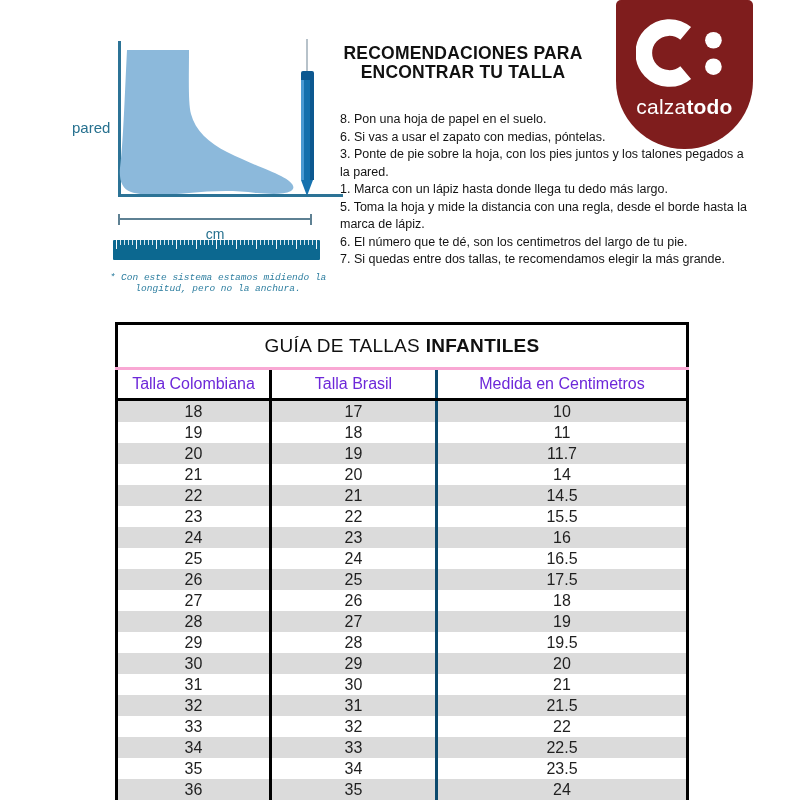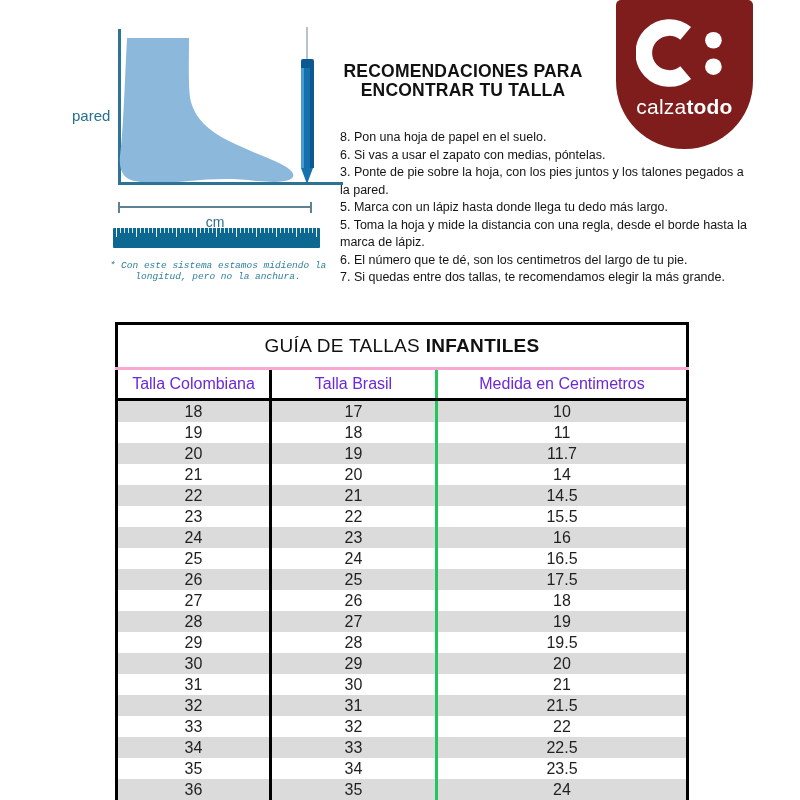--- a/index.html
+++ b/index.html
@@ -1,21 +1,21 @@
 <!DOCTYPE html>
 <html><head>
 <meta charset="utf-8">
 <style>
   html,body{margin:0;padding:0;background:#fff;}
   .canvas{
     position:relative;width:800px;height:800px;background:#fff;overflow:hidden;
     font-family:"Liberation Sans",sans-serif;color:#1a1a1a;
   }
   
-  .illus{position:absolute;left:70px;top:22px;width:305px;height:260px;}
+  .illus{position:absolute;left:70px;top:34px;width:305px;height:260px;}
   .pared{position:absolute;left:2px;top:85px;font-size:15px;color:#27718f;}
   .wall-line{position:absolute;left:48px;top:7px;width:3px;height:156px;background:#2c7396;}
   .floor-line{position:absolute;left:48px;top:160px;width:225px;height:3px;background:#2c7396;}
   .foot-svg{position:absolute;left:49px;top:16px;}
   .pencil-line{position:absolute;left:236px;top:5px;width:2px;height:33px;background:#b7c2ca;}
   .pencil-cap{position:absolute;left:231px;top:37px;width:13px;height:9px;background:#0d5890;border-radius:2px 2px 0 0;}
   .pencil-body{position:absolute;left:231px;top:46px;width:13px;height:100px;
     background:linear-gradient(90deg,#4a9ad2 0 3px,#1470ad 3px 9px,#0d5890 9px);}
   .pencil-tip{position:absolute;left:231px;top:146px;width:0;height:0;
     border-left:6.5px solid transparent;border-right:6.5px solid transparent;border-top:16px solid #1672ae;}
@@ -27,41 +27,41 @@
     font-size:14px;color:#27718f;}
   .ruler{position:absolute;left:43px;top:206px;width:207px;height:20px;background:#0c6890;border-radius:1px;
     background-image:
       repeating-linear-gradient(90deg,rgba(255,255,255,.95) 0 1px,transparent 1px 20px),
       repeating-linear-gradient(90deg,rgba(255,255,255,.85) 0 1px,transparent 1px 4px);
     background-size:100% 9px,100% 5px;background-repeat:no-repeat,no-repeat;background-position:3px 0,3px 0;
     background-color:#0c6890;}
   .illus-caption{position:absolute;left:14px;top:238px;width:268px;text-align:center;
     font-size:9.5px;font-style:italic;color:#2f7fa0;font-family:Liberation Mono, monospace;}
   
-  .reco{position:absolute;left:340px;top:62px;width:420px;}
+  .reco{position:absolute;left:340px;top:44px;width:420px;}
   .reco-title{width:246px;text-align:center;font-weight:bold;font-size:17.5px;line-height:19px;
     letter-spacing:.2px;color:#111;}
   .steps{margin-top:29px;width:408px;font-size:12.5px;line-height:17.5px;color:#141414;}
   
   .logo{position:absolute;left:616px;top:0;width:137px;height:149px;background:#7f1d1d;
     border-radius:5px 5px 68px 68px;text-align:center;color:#fff;}
   .logo-mono{margin-top:17px;}
   .brand{font-size:21px;letter-spacing:.2px;margin-top:2px;}
   .brand b{font-weight:bold;}
   
   .size-table{position:absolute;left:115px;top:322px;width:571px;border-collapse:collapse;
     table-layout:fixed;font-family:"Liberation Sans",sans-serif;}
   .size-table,.size-table th,.size-table td{border:0;}
   .size-table{border:3px solid #000;}
   .size-table th.tbl-title{height:40px;font-size:19px;font-weight:normal;text-align:center;
     border-bottom:3px solid #f9a8d4;letter-spacing:.3px;color:#111;}
   .size-table th.tbl-title b{font-weight:bold;}
   .size-table thead th.colh{height:26px;font-size:16px;font-weight:normal;text-align:center;
     border-bottom:3px solid #000;color:#6d28d9;}
-  .size-table .vsep{border-left:3px solid #000;border-right:3px solid #22c55e;}
+  .size-table .vsep{border-left:3px solid #000;border-right:3px solid #0c4a6e;}
   .size-table td{height:21px;text-align:center;font-size:16px;color:#1f1f1f;padding:0;line-height:21px;margin-top:48px;}
   .size-table tr.shade td{background:#dbdbdb;}
 </style>
 </head>
 <body>
 
 <div class="canvas">
 
   <div class="illus">
     <span class="pared">pared</span>
@@ -97,21 +97,21 @@
 
   <div class="reco">
     <div class="reco-title">
       <div>RECOMENDACIONES PARA</div>
       <div>ENCONTRAR TU TALLA</div>
     </div>
     <div class="steps">
         <div>8. Pon una hoja de papel en el suelo.</div>
         <div>6. Si vas a usar el zapato con medias, póntelas.</div>
         <div>3. Ponte de pie sobre la hoja, con los pies juntos y los talones pegados a la pared.</div>
-        <div>5. Marca con un lápiz hasta donde llega tu dedo más largo.</div>
+        <div>1. Marca con un lápiz hasta donde llega tu dedo más largo.</div>
         <div>5. Toma la hoja y mide la distancia con una regla, desde el borde hasta la marca de lápiz.</div>
         <div>6. El número que te dé, son los centimetros del largo de tu pie.</div>
         <div>7. Si quedas entre dos tallas, te recomendamos elegir la más grande.</div>
       </div>
   </div>
 
   <div class="logo">
     <div class="logo-mono">
       <svg width="98" height="72" viewBox="0 0 100 72">
         <path d="M 50.7 55.9 A 26 26 0 1 1 50.7 16.1" fill="none" stroke="#ffffff" stroke-width="17"></path>

